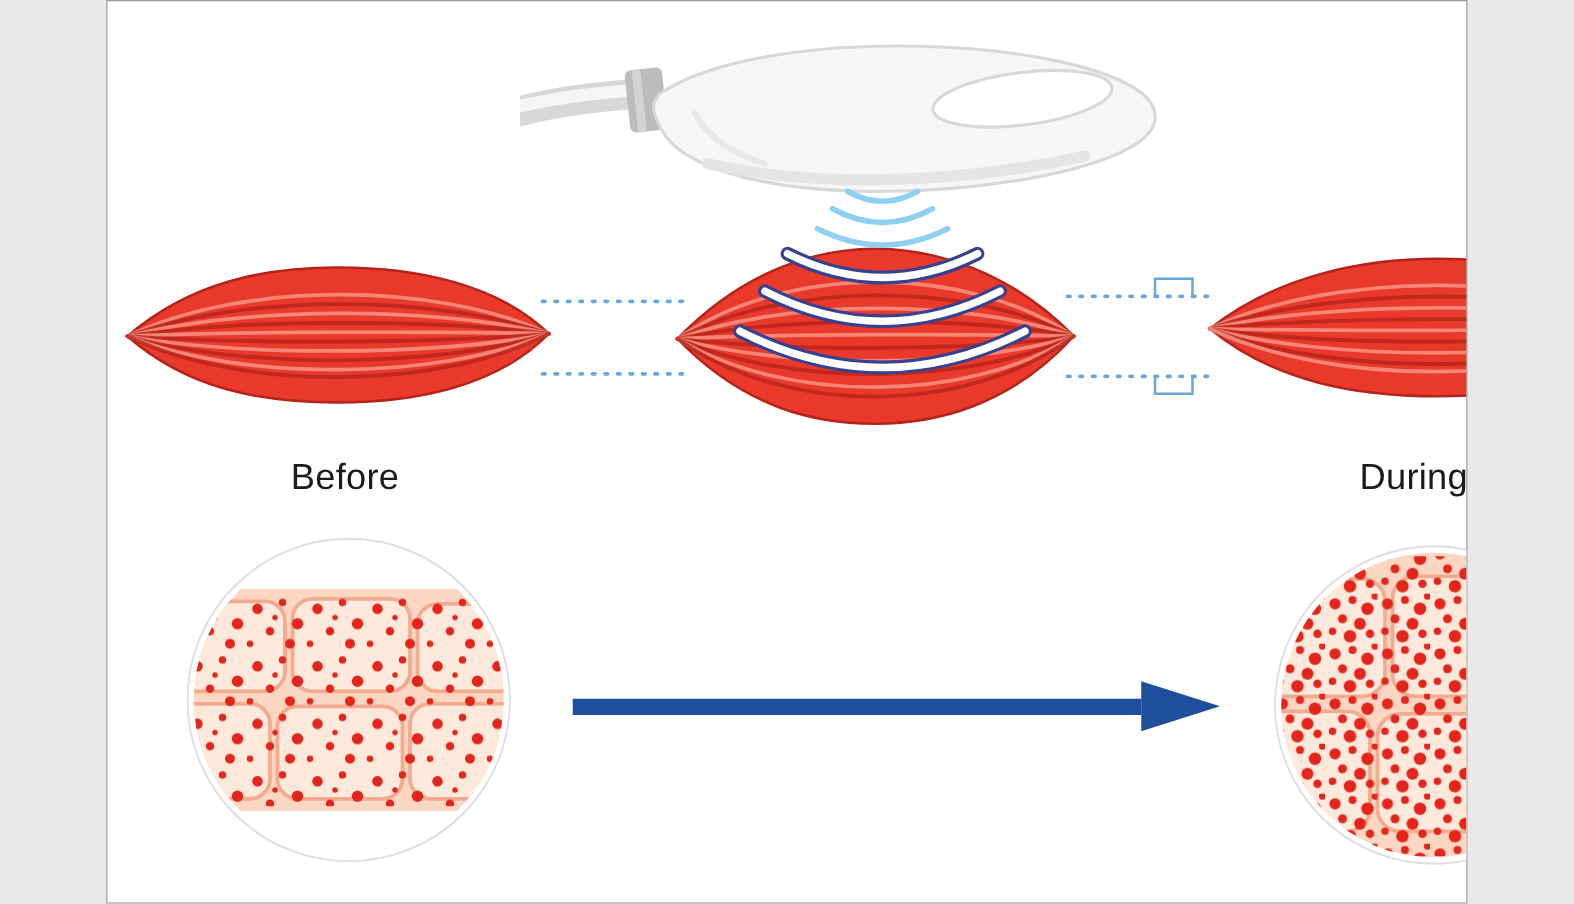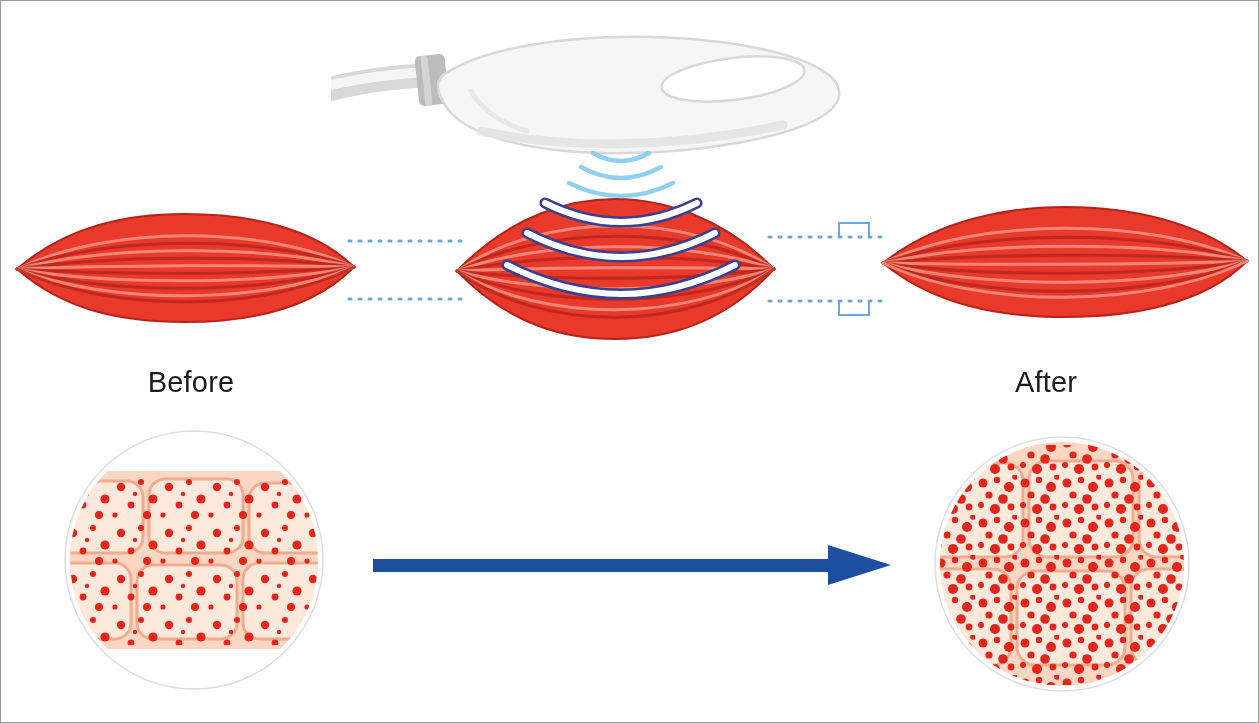--- a/index.html
+++ b/index.html
@@ -1,17 +1,17 @@
 <!DOCTYPE html>
 <html style="--page-bg: #ffffff; --frame-border: #9b9b9b; --label-text: #1b1b1b; --muscle-red: #e8392b; --muscle-dark: #b5231a; --muscle-light: #f89384; --wave-light-blue: #8fd0f0; --wave-outline-navy: #37418f; --dashed-line-blue: #6aa7dd; --arrow-blue: #1d4f9e; --tissue-pink: #fbd7c3; --cell-fill: #fde9db; --cell-border: #f2ab8e; --dot-red: #e3251b; --device-body: #f6f6f6; --device-edge: #d8d8d8; --device-connector: #bcbcbc;"><head>
 <meta charset="utf-8">
 <style>
   html,body{margin:0;padding:0;background:#e9e9e9;font-family:"Liberation Sans",sans-serif;}
   .frame{
-    position:relative;width:1259px;height:723px;margin:0 auto;
+    position:relative;width:1089px;height:723px;margin:0 auto;
     background:var(--page-bg,#ffffff);
     border:1px solid var(--frame-border,#9b9b9b);
     box-sizing:border-box;overflow:hidden;
   }
   .abs{position:absolute;display:block;}
   .stage-label{
     position:absolute;text-align:center;
     font-size:29px;line-height:34px;font-weight:400;
     color:var(--label-text,#1b1b1b);
     letter-spacing:.2px;
@@ -159,21 +159,21 @@
       <path class="wave-outline" d="M104,62 Q180,100 256,62"></path>
       <path class="wave-fill" d="M104,62 Q180,100 256,62"></path>
       <path class="wave-outline" d="M86,92 Q180,140 274,92"></path>
       <path class="wave-fill" d="M86,92 Q180,140 274,92"></path>
       <path class="wave-outline" d="M66,124 Q180,182 294,124"></path>
       <path class="wave-fill" d="M66,124 Q180,182 294,124"></path>
     </g>
   </svg>
 
   <div class="stage-label" style="left:110px;top:364px;width:160px;">Before</div>
-  <div class="stage-label" style="left:970px;top:364px;width:150px;">After</div>
+  <div class="stage-label" style="left:970px;top:364px;width:150px;">During</div>
 
   <svg class="abs" style="left:62px;top:428px;" width="262" height="262" viewBox="0 0 262 262">
     <defs>
       <clipPath id="clipL">
           <circle cx="131" cy="131" r="124"></circle>
         </clipPath>
     </defs>
     <circle class="circle-outer" cx="131" cy="131" r="129"></circle>
     <g clip-path="url(#clipL)">
       <rect class="tissue" x="-20" y="42" width="300" height="178"></rect>

